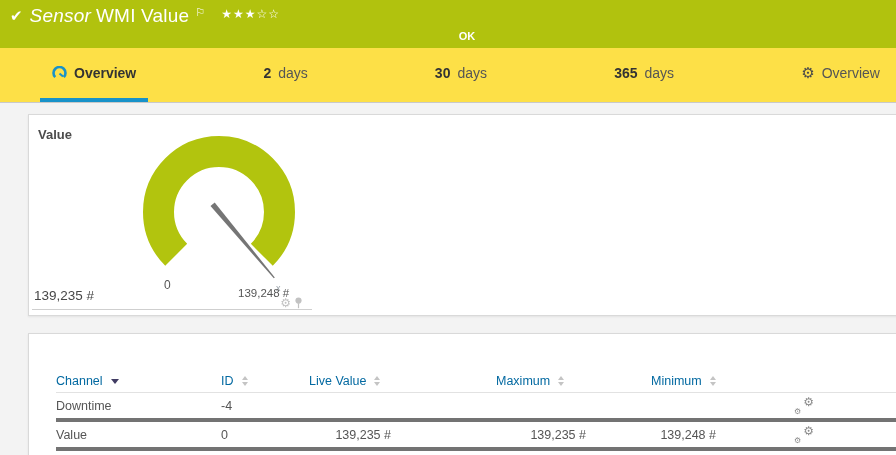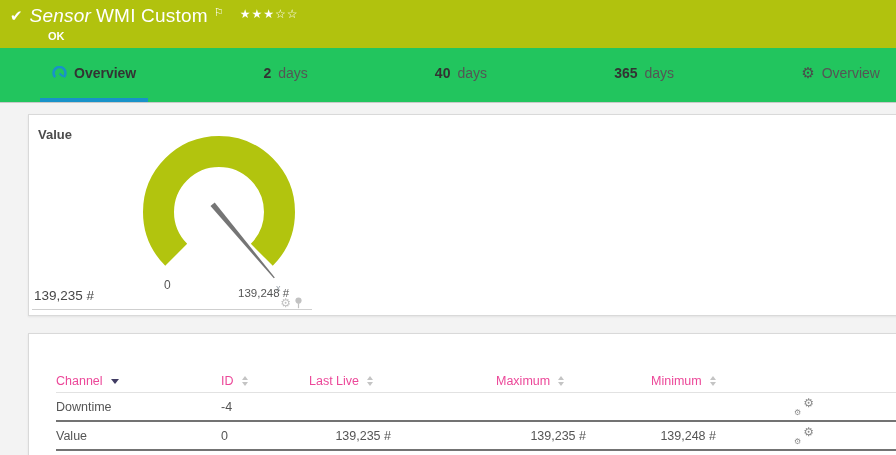--- a/index.html
+++ b/index.html
@@ -7,24 +7,24 @@
   body { font-family:"Liberation Sans", sans-serif; background:#f3f3f3; }
 
   
   .hdr { height:48px; background:#b1c20e; color:#fff; padding:5px 10px 0 10px; }
   .hdr-line1 { display:flex; align-items:center; }
   .hdr-check { font-size:15px; margin-right:7px; }
   .hdr-title { font-size:19px; font-weight:400; letter-spacing:.2px; }
   .hdr-title i { margin-right:5px; }
   .hdr-flag { font-size:11px; margin-left:6px; align-self:flex-start; margin-top:1px; cursor:pointer; }
   .hdr-stars { font-size:12px; margin-left:16px; letter-spacing:1px; align-self:flex-start; margin-top:2px; cursor:pointer; }
-  .hdr-status { font-size:11px; font-weight:bold; margin:3px 0 0 38px; }
-
-  
-  .tabbar { background:#22c55e; border-bottom:1px solid #c9c9c9; height:55px;
+  .hdr-status { font-size:11px; font-weight:bold; margin:3px 0 0 38px;text-align:center; }
+
+  
+  .tabbar { background:#fde047; border-bottom:1px solid #c9c9c9; height:55px;
             display:flex; justify-content:space-between; align-items:stretch;
             padding:0 4px 0 40px; }
   .tab { display:flex; align-items:center; gap:7px; padding:0 12px;
          border-bottom:4px solid transparent; color:#555; font-size:14px;
          cursor:pointer; white-space:nowrap; }
   .tab .t-num { font-weight:bold; color:#333; }
   .tab .t-lbl { color:#555; }
   .tab.active { border-bottom-color:#1892c9; }
   .tab.active .t-lbl { color:#333; font-weight:bold; }
   .tab svg { display:block; }
@@ -44,23 +44,23 @@
   .g-val  { position:absolute; left:3px;  top:167px; font-size:13.5px; color:#474747; }
   .g-foot { position:absolute; left:1px; top:188px; width:280px; border-top:1px solid #cfcfcf; }
   .g-icons { position:absolute; right:10px; top:176px; display:flex; align-items:flex-end; gap:3px;
              color:#c2c2c2; }
   .g-gear { font-size:12px; line-height:12px; cursor:pointer; }
   .g-pin  { cursor:pointer; }
 
   
   .trow { display:grid; grid-template-columns:165px 88px 187px 155px 143px auto;
           align-items:center; }
-  .thead { height:23px; border-bottom:1px solid #e2e2e2; color:#ec4899; font-size:12.5px; }
+  .thead { height:23px; border-bottom:1px solid #e2e2e2; color:#0369a1; font-size:12.5px; }
   .th { display:flex; align-items:center; cursor:pointer; }
-  .tr { height:29px; border-bottom:2px solid #737373; color:#555; font-size:12.5px; }
+  .tr { height:29px; border-bottom:4px solid #737373; color:#555; font-size:12.5px; }
   .cell-num { text-align:right; }
   .c-last { padding-right:105px; }
   .c-min  { padding-right:65px; }
   .c-max  { padding-right:78px; }
 
   .sort { display:inline-flex; flex-direction:column; gap:2px; margin-left:8px; }
   .sort i { display:block; width:0; height:0; border-left:3.5px solid transparent; border-right:3.5px solid transparent; }
   .sort .up { border-bottom:4px solid #c4c4c4; }
   .sort .dn { border-top:4px solid #c4c4c4; }
   .sorted-dn { display:inline-block; width:0; height:0; margin-left:8px;
@@ -70,21 +70,21 @@
   .gears { position:relative; width:20px; height:16px; color:#8c8c8c; cursor:pointer; }
   .gears .g-big { position:absolute; right:0; top:-3px; font-size:12px; }
   .gears .g-sml { position:absolute; left:0; bottom:-2px; font-size:8px; }
 </style>
 </head>
 <body>
 
 <div class="hdr">
   <div class="hdr-line1">
     <span class="hdr-check">✔</span>
-    <span class="hdr-title"><i>Sensor</i><span>WMI Custom</span></span>
+    <span class="hdr-title"><i>Sensor</i><span>WMI Value</span></span>
     <span class="hdr-flag">⚐</span>
     <span class="hdr-stars">★★★☆☆</span>
   </div>
   <div class="hdr-status">OK</div>
 </div>
 
 <div class="tabbar">
 
   <div class="tab active">
     <svg width="15" height="15" viewBox="0 0 15 15">
@@ -94,21 +94,21 @@
     <span class="t-lbl">Overview</span>
   </div>
 
 
   <div class="tab">
     <span class="t-num">2</span>
     <span class="t-lbl">days</span>
   </div>
 
   <div class="tab">
-    <span class="t-num">40</span>
+    <span class="t-num">30</span>
     <span class="t-lbl">days</span>
   </div>
 
   <div class="tab">
     <span class="t-num">365</span>
     <span class="t-lbl">days</span>
   </div>
 
 
 
@@ -152,21 +152,21 @@
       <span class="sorted-dn"></span>
     </div>
     <div class="th">
       <span>ID</span>
       <span class="sort">
           <i class="up"></i>
           <i class="dn"></i>
         </span>
     </div>
     <div class="th">
-      <span>Last Live</span>
+      <span>Live Value</span>
       <span class="sort">
           <i class="up"></i>
           <i class="dn"></i>
         </span>
     </div>
     <div class="th">
       <span>Maximum</span>
       <span class="sort">
           <i class="up"></i>
           <i class="dn"></i>

